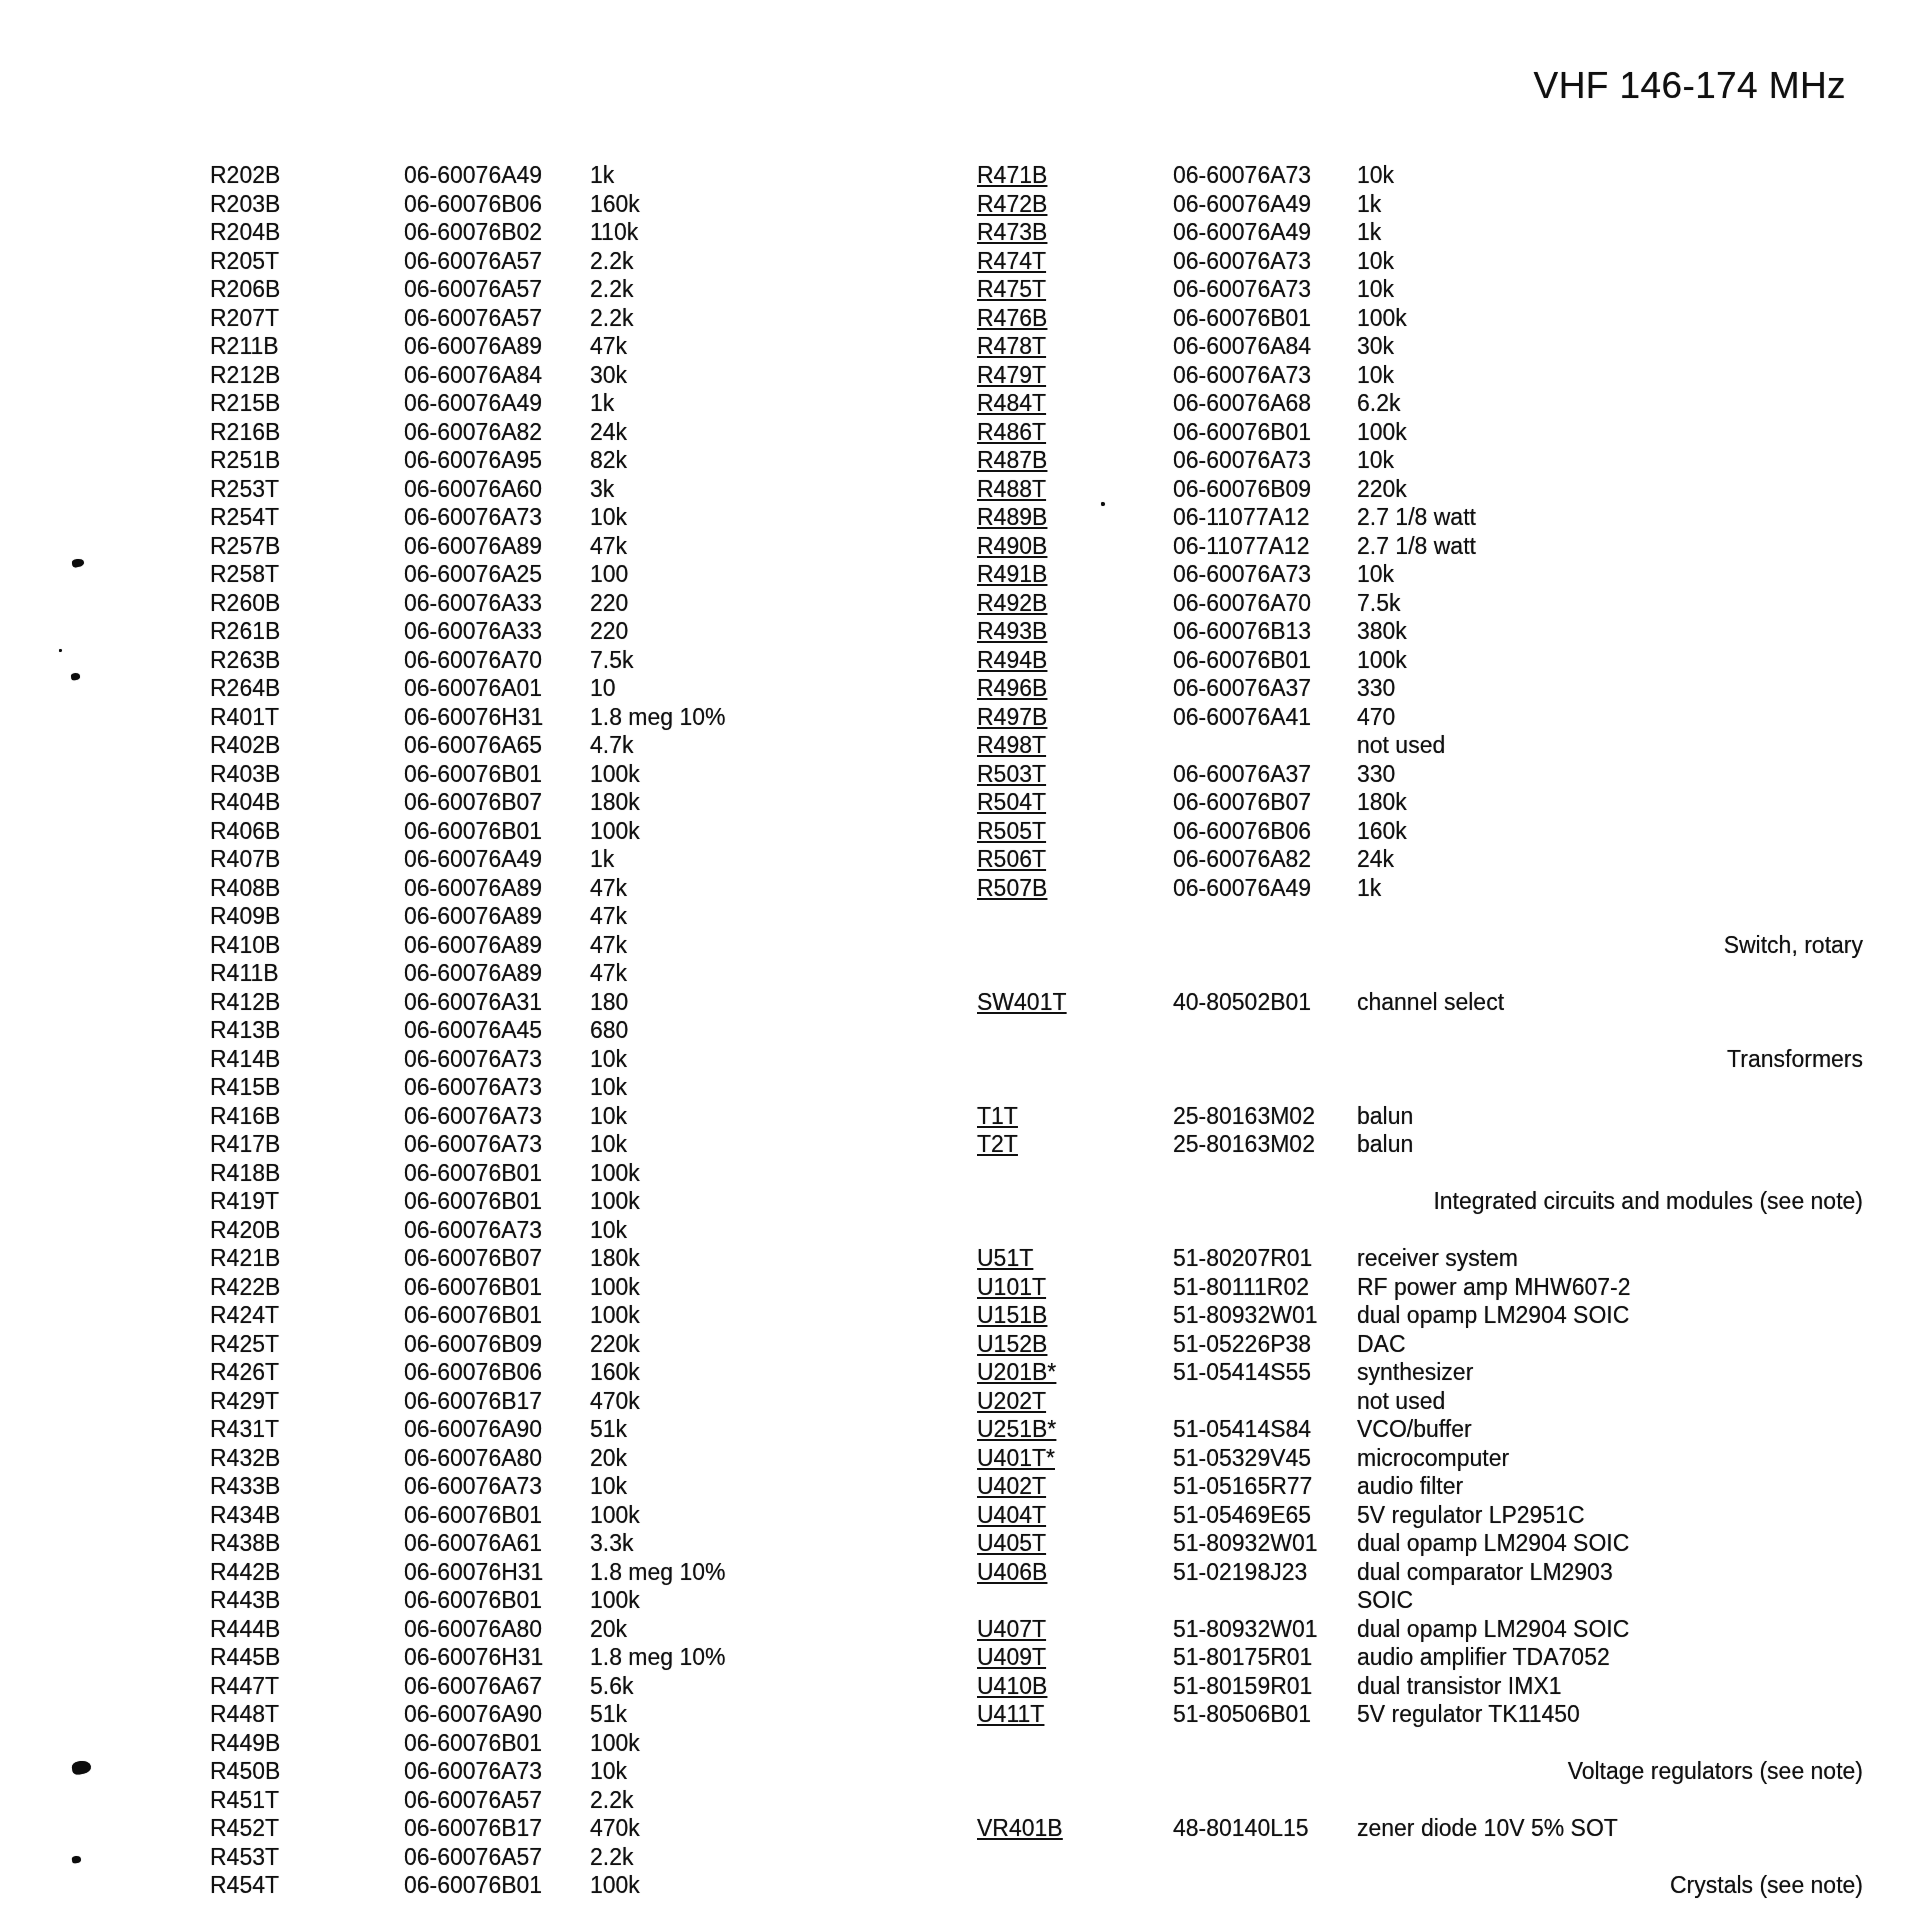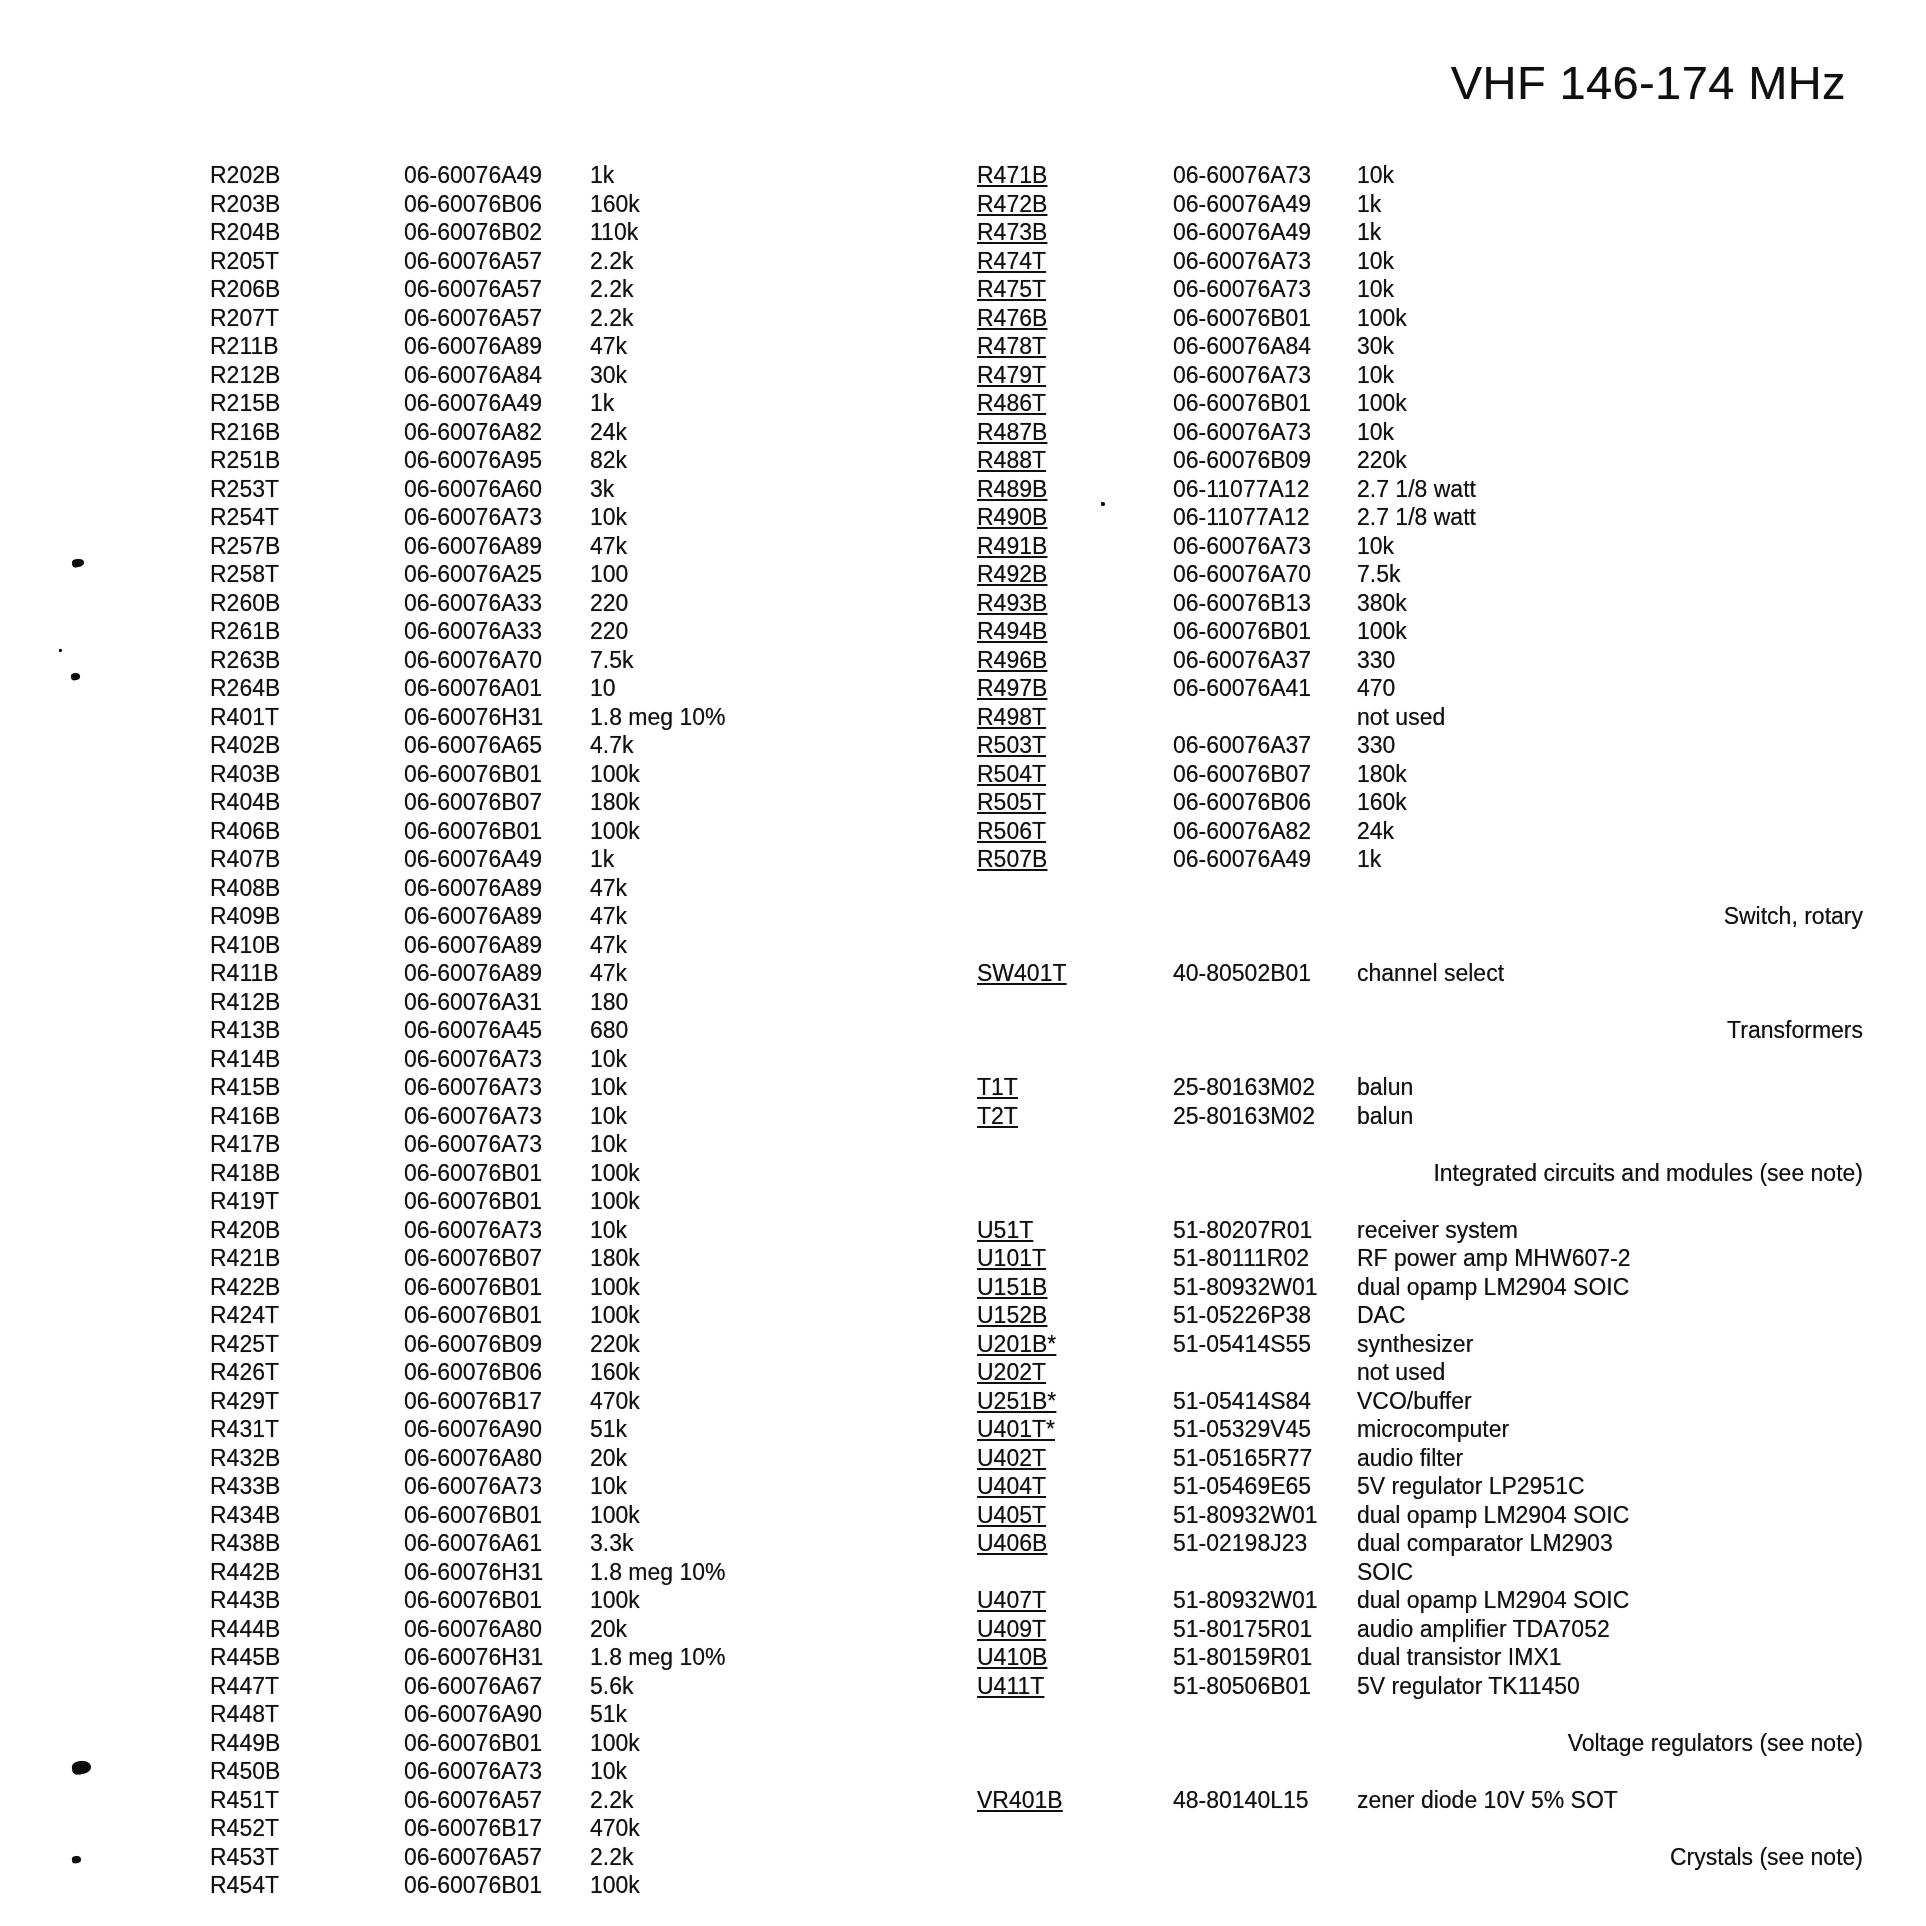--- a/index.html
+++ b/index.html
@@ -7,23 +7,23 @@
     position:relative;
     width:1938px; height:2550px;
     background:#ffffff;
     font-family:"Liberation Sans", sans-serif;
     color:#101010;
     overflow:hidden;
     text-shadow: 0 0 0.8px rgba(0,0,0,0.55);
   }
   .header {
     position:absolute;
-    top:55px; left:0; right:92px;
+    top:65px; left:0; right:92px;
     text-align:right;
-    font-size:47px;
+    font-size:37px;
     letter-spacing:0.4px;
     white-space:nowrap;
   }
   .col { position:absolute; top:161px; }
   .col-left  { left:210px;  width:755px; }
   .col-right { left:977px; width:886px; }
   .row { display:flex; height:28.5px; line-height:28.5px; font-size:23px; white-space:nowrap; }
   .row span { display:inline-block; }
   .col-left  .ref  { width:194px; }
   .col-left  .part { width:186px; }
@@ -391,20 +391,25 @@
         <span class="ref">R478T</span>
         <span class="part">06-60076A84</span>
         <span class="desc">30k</span>
       </div>
       <div class="row">
         <span class="ref">R479T</span>
         <span class="part">06-60076A73</span>
         <span class="desc">10k</span>
       </div>
       <div class="row">
+        <span class="ref">R484T</span>
+        <span class="part">06-60076A68</span>
+        <span class="desc">6.2k</span>
+      </div>
+      <div class="row">
         <span class="ref">R486T</span>
         <span class="part">06-60076B01</span>
         <span class="desc">100k</span>
       </div>
       <div class="row">
         <span class="ref">R487B</span>
         <span class="part">06-60076A73</span>
         <span class="desc">10k</span>
       </div>
       <div class="row">

